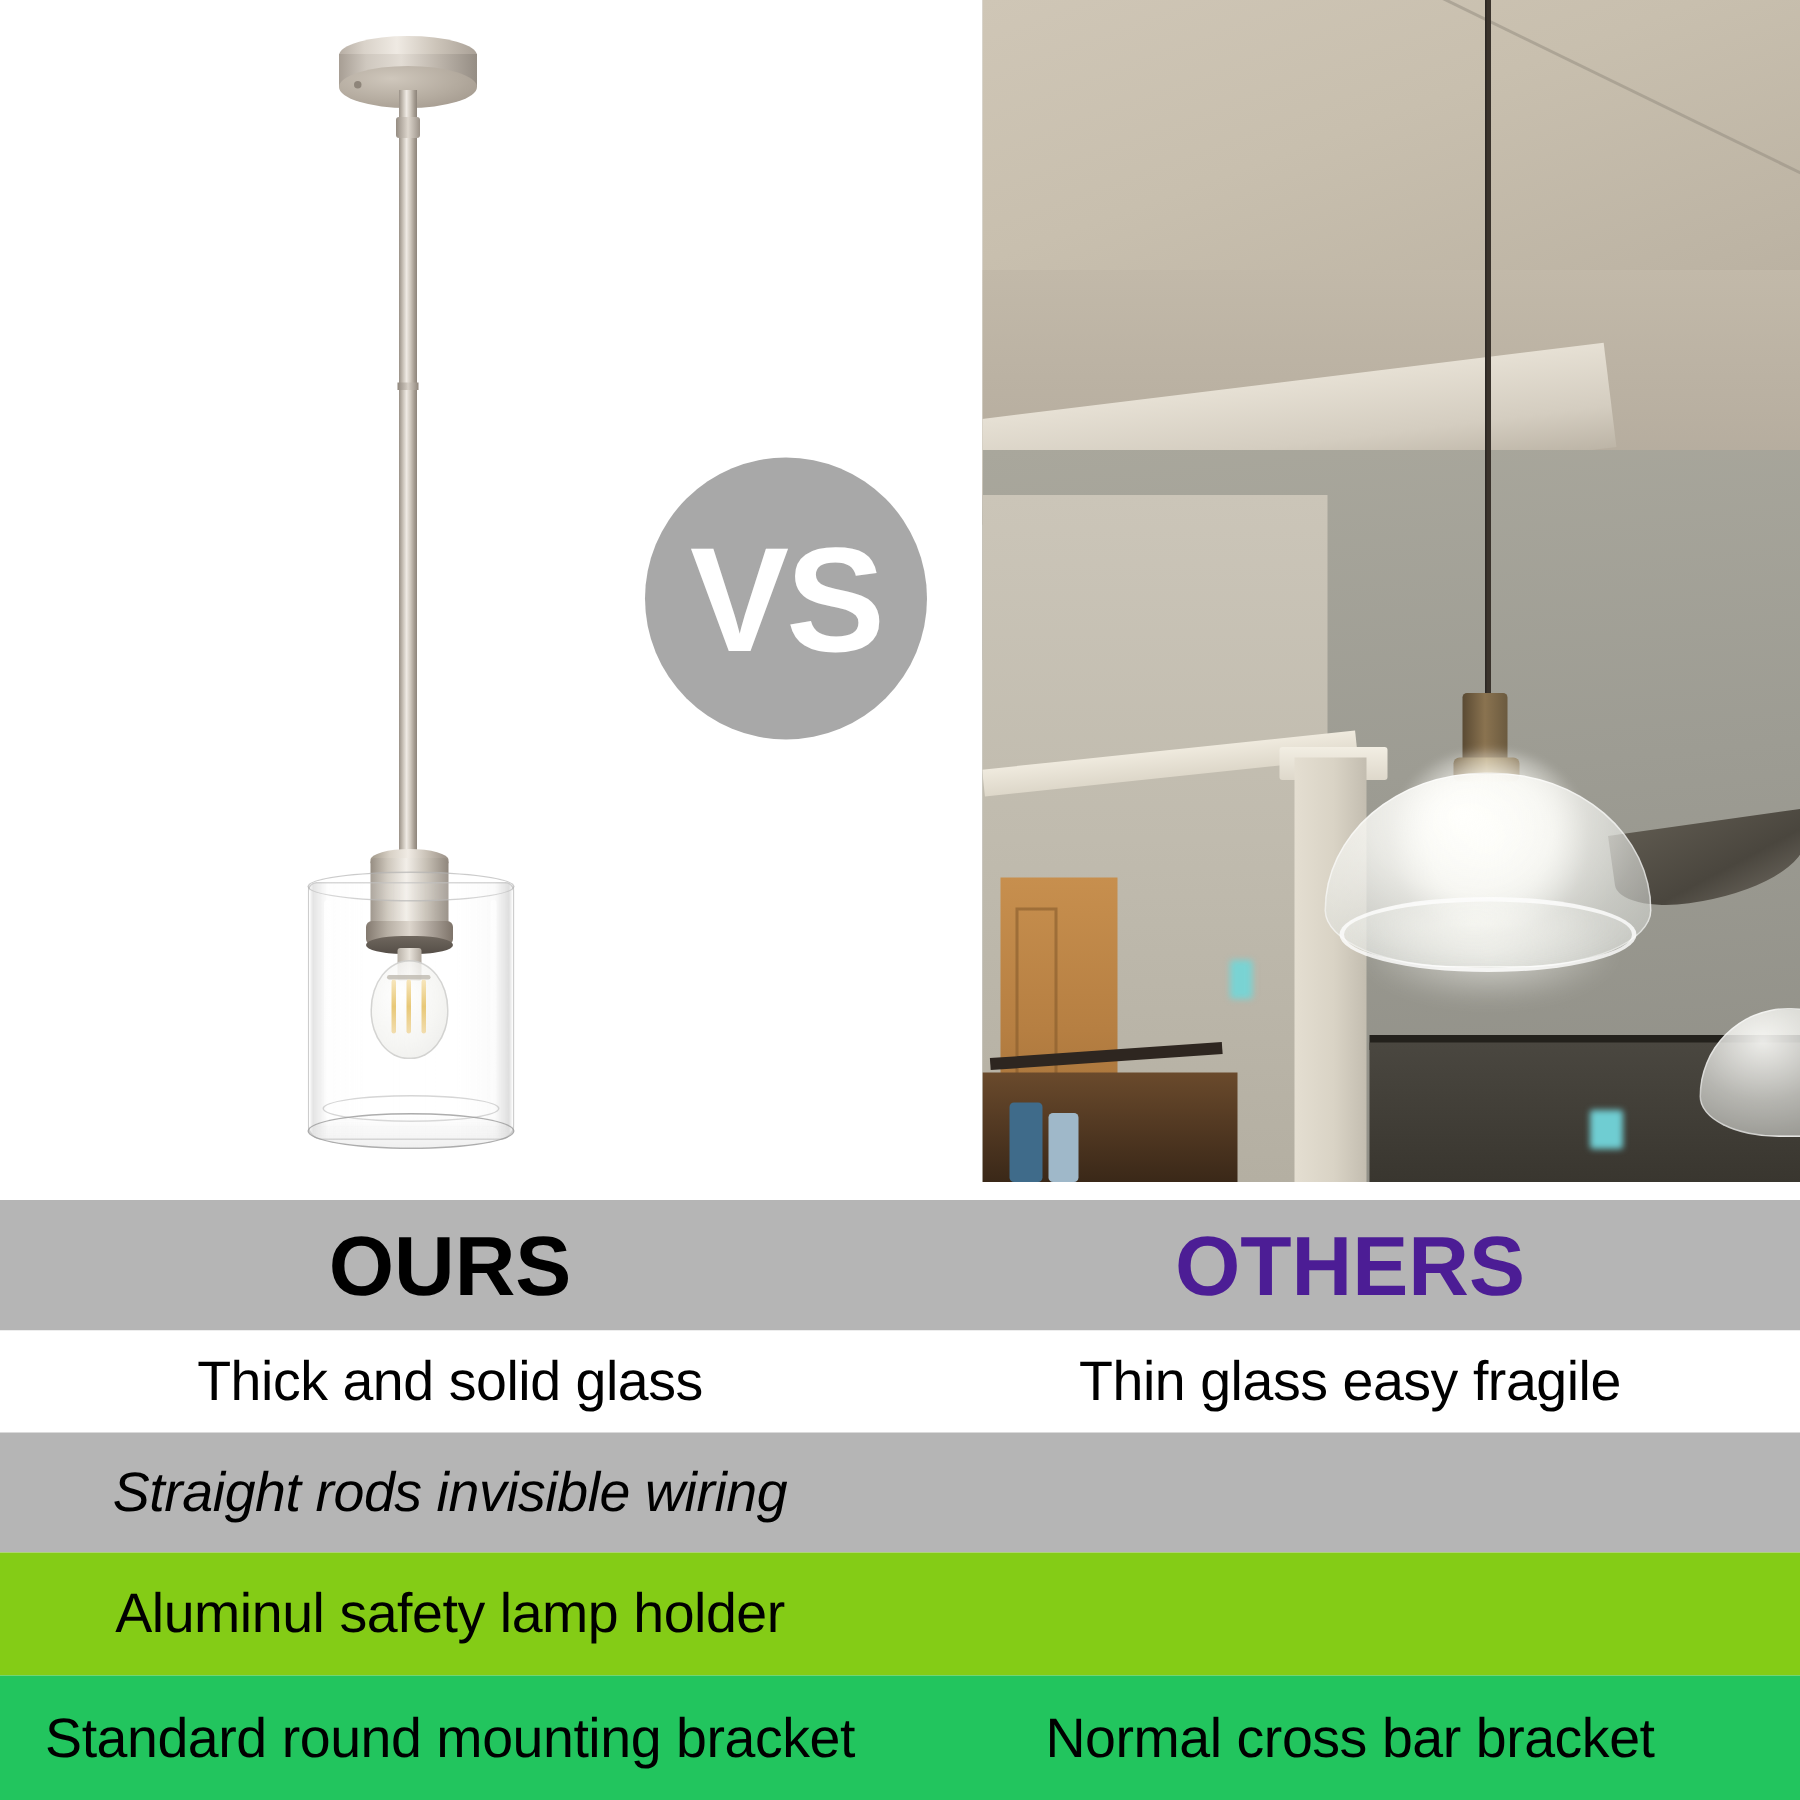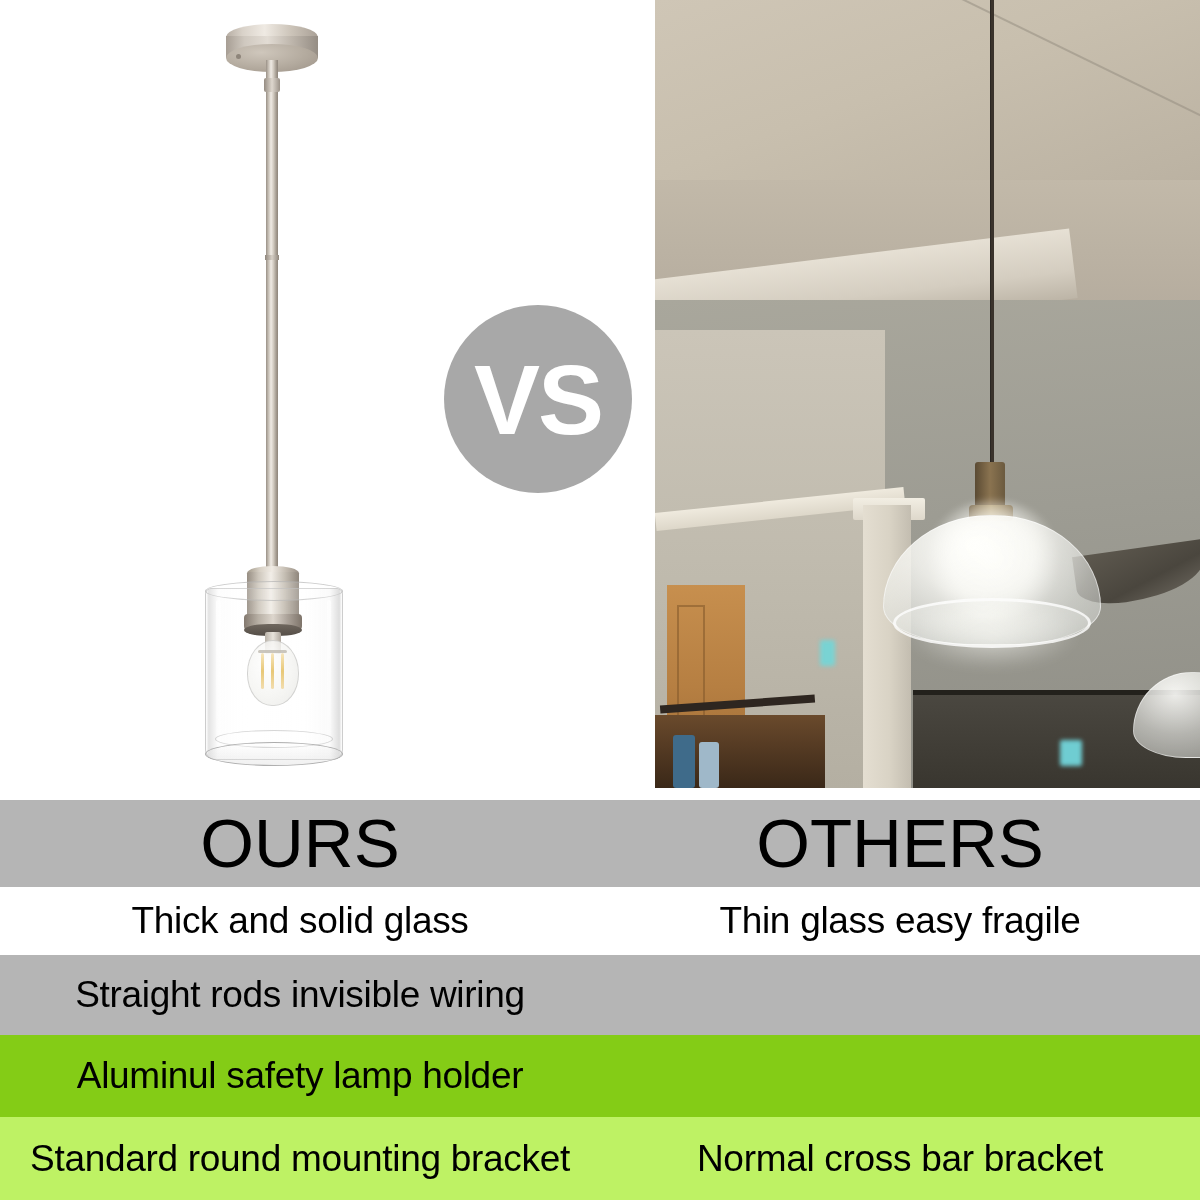--- a/index.html
+++ b/index.html
@@ -102,21 +102,21 @@
     border:1px solid rgba(190,190,188,0.6);
   }
   .fil { position:absolute; width:3px; height:36px; background:linear-gradient(180deg,#f7e6bd,#e8c877,#f2ddae); border-radius:2px; }
   .fil1 { left:261px; top:653px; }
   .fil2 { left:271px; top:653px; }
   .fil3 { left:281px; top:653px; }
   .fil-bar { position:absolute; left:258px; top:650px; width:29px; height:3px; background:rgba(190,185,175,0.8); border-radius:2px; }
 
   
   .vs-badge {
-    position:absolute; left:444px; top:305px; width:188px; height:188px; border-radius:50%;
+    position:absolute; left:430px; top:305px; width:188px; height:188px; border-radius:50%;
     display:flex; align-items:center; justify-content:center;
   }
   .vs-text { color:#ffffff; font-size:99px; font-weight:700; letter-spacing:-2px; line-height:1; }
 
   
   .photo {
     position:absolute; left:655px; top:0; width:545px; height:788px; overflow:hidden;
     background:#b9b3a8;
   }
   .ph-ceiling {
@@ -239,21 +239,21 @@
   .cell { display:flex; align-items:center; justify-content:center; height:100%; color:#000; }
   .cell.ours  { width:600px; }
   .cell.others{ width:600px; }
 
   .row-head { top:0px;   height:87px; }
   .row-1    { top:87px;  height:68px;justify-content:space-between; }
   .row-2    { top:155px; height:80px; }
   .row-3    { top:235px; height:82px; }
   .row-4    { top:317px; height:83px; }
 
-  .head-text { font-size:69px; font-weight:400; letter-spacing:0px; }
+  .head-text { font-size:56px; font-weight:700; letter-spacing:0px; }
   .feat-text { font-size:37px; font-weight:400; letter-spacing:-0.3px; }
 </style>
 </head>
 <body>
 
 <div class="page">
 
   <div class="hero">
 
     <div class="product">
@@ -325,47 +325,47 @@
       <div class="ph-dome2"></div>
     </div>
   </div>
 
   <div class="table">
 
     <div class="row gray row-head" style="background: rgb(181, 181, 181);">
       <div class="cell ours" style="color: rgb(0, 0, 0);">
         <span class="head-text">OURS</span>
       </div>
-      <div class="cell others" style="color: #000000;">
+      <div class="cell others" style="color: #4c1d95;">
         <span class="head-text">OTHERS</span>
       </div>
     </div>
 
     <div class="row white row-1" style="background: rgb(255, 255, 255);">
       <div class="cell ours" style="color: rgb(0, 0, 0);">
         <span class="feat-text">Thick and solid glass</span>
       </div>
       <div class="cell others" style="color: rgb(0, 0, 0);">
         <span class="feat-text">Thin glass easy fragile</span>
       </div>
     </div>
 
-    <div class="row gray row-2" style="background: rgb(181, 181, 181);">
+    <div class="row gray row-2" style="background: rgb(181, 181, 181); font-style: italic;">
       <div class="cell ours" style="color: rgb(0, 0, 0);">
         <span class="feat-text">Straight rods invisible wiring</span>
       </div>
     </div>
 
     <div class="row white row-3" style="background: #84cc16;">
       <div class="cell ours" style="color: rgb(0, 0, 0);">
         <span class="feat-text">Aluminul safety lamp holder</span>
       </div>
     </div>
 
-    <div class="row gray row-4" style="background: #bef264;">
+    <div class="row gray row-4" style="background: #22c55e;">
       <div class="cell ours" style="color: rgb(0, 0, 0);">
         <span class="feat-text">Standard round mounting bracket</span>
       </div>
       <div class="cell others" style="color: rgb(0, 0, 0);">
         <span class="feat-text">Normal cross bar bracket</span>
       </div>
     </div>
 
   </div>
 </div>

